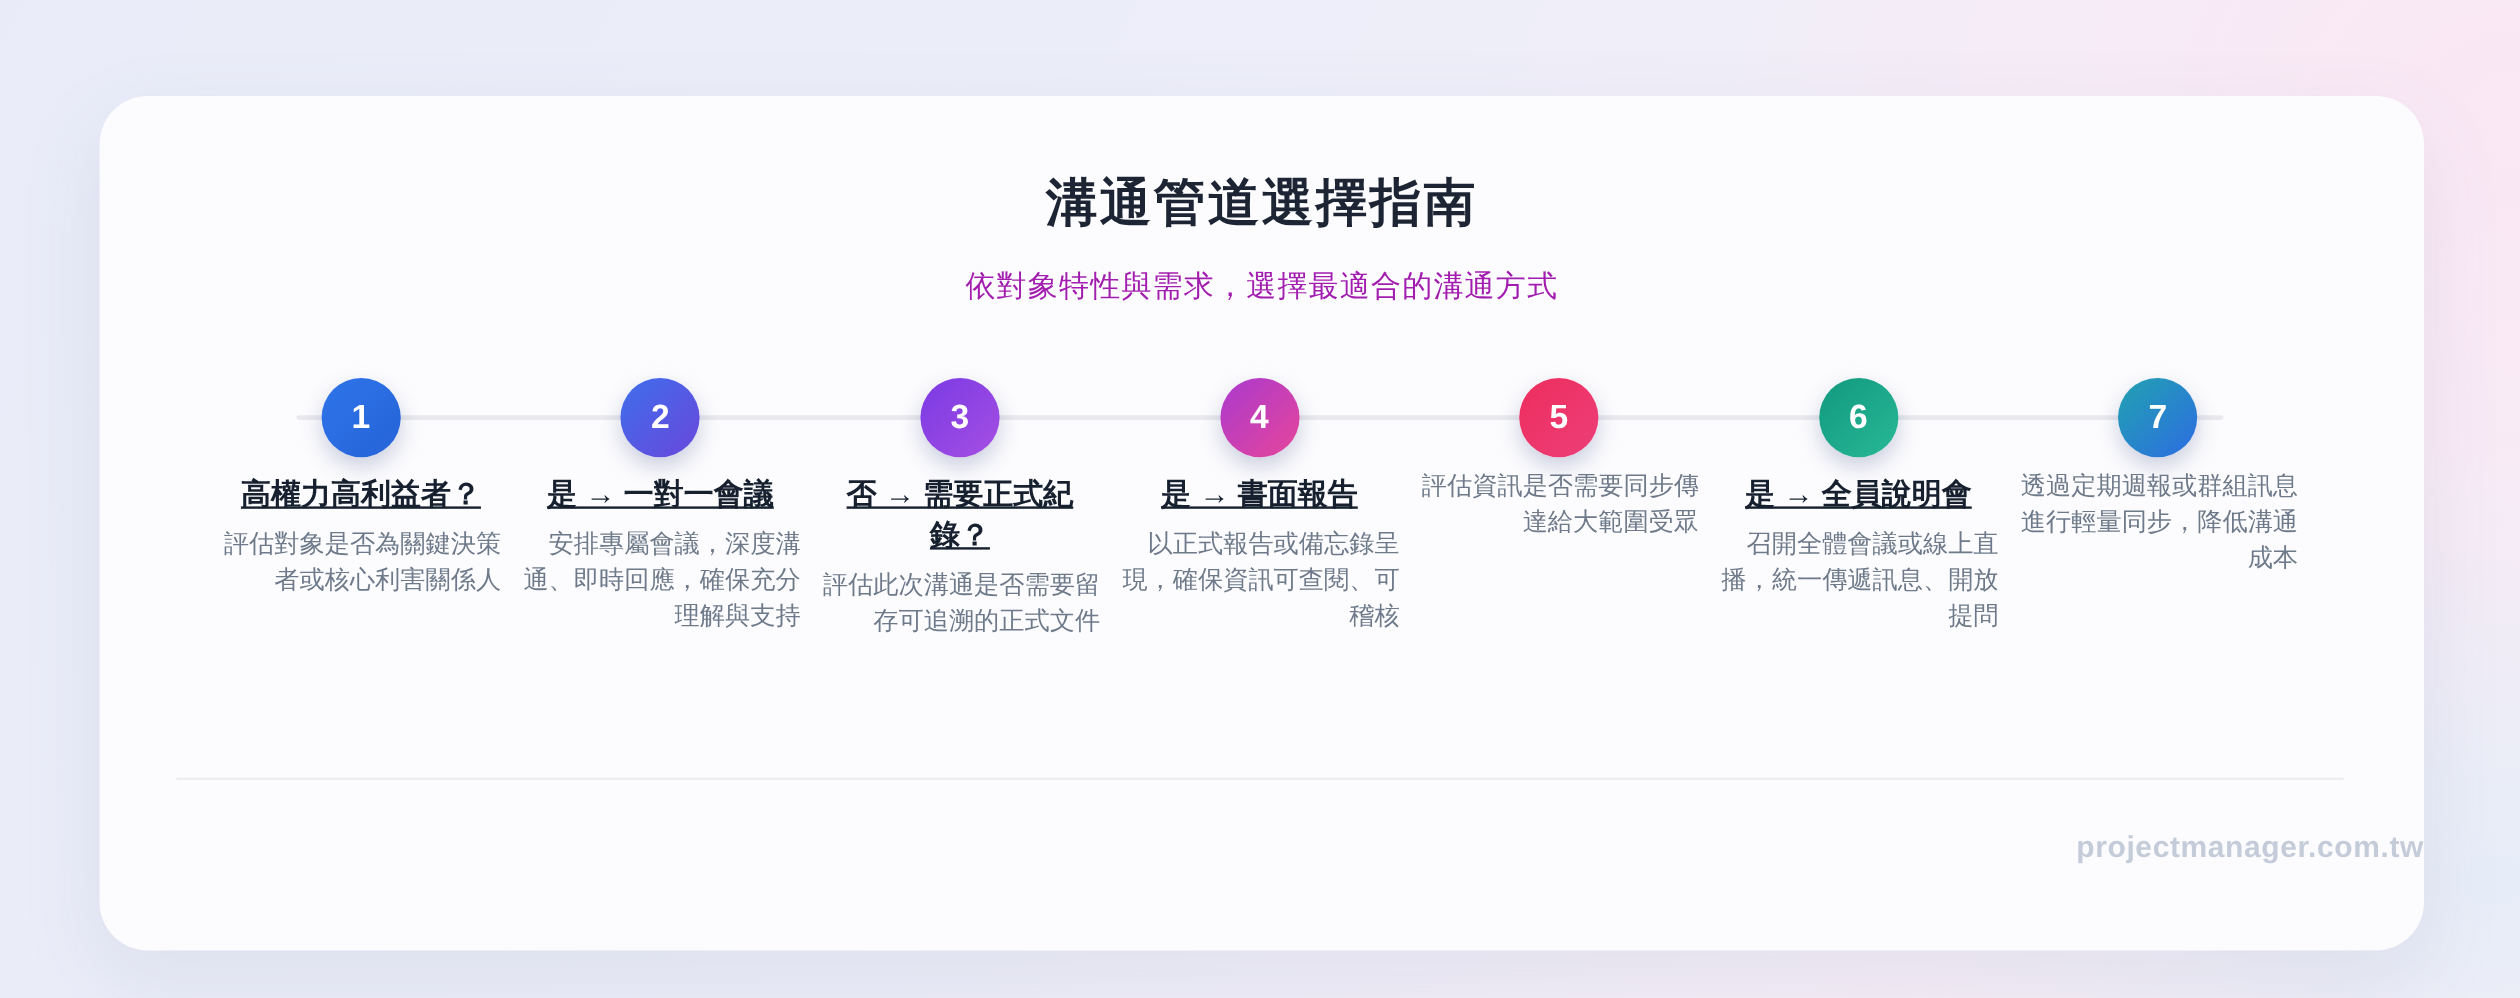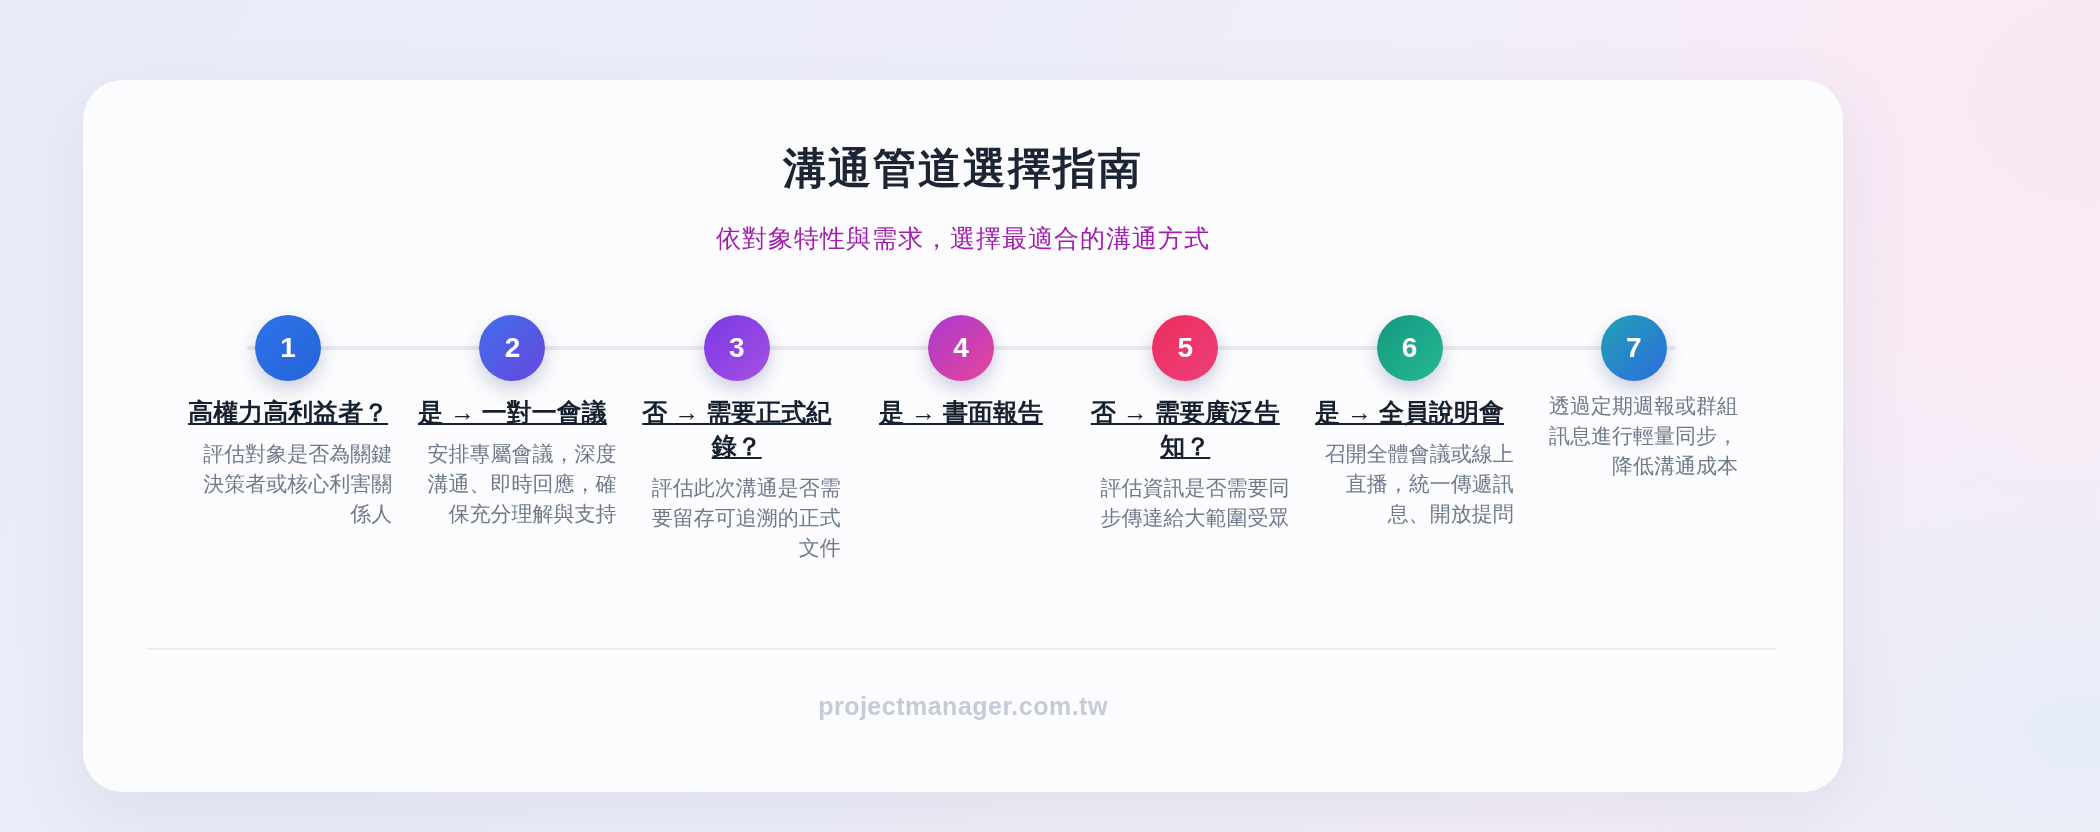--- a/index.html
+++ b/index.html
@@ -13,21 +13,21 @@
     width: 2100px;
     height: 832px;
     background:
       radial-gradient(900px 650px at 99% 88%, #e6edf8 0%, rgba(230,237,248,0) 55%),
       radial-gradient(1100px 900px at 100% 12%, #fae8f4 0%, rgba(250,232,244,0) 60%),
       linear-gradient(115deg, #e9ecf8 0%, #edeef9 45%, #f4eef8 75%, #f9edf6 100%);
   }
   .card {
     position: absolute;
     left: 83px; top: 80px;
-    width: 1760px; height: 712px;
+    width: 1937px; height: 712px;
     background: #fcfcfe;
     border-radius: 40px;
     box-shadow: 0 24px 70px rgba(90,100,140,0.10);
     text-align: center;
   }
   .title {
     padding-top: 60px;
     font-size: 43px;
     font-weight: 700;
     letter-spacing: 2px;
@@ -95,21 +95,21 @@
     top: 568px;
     left: 64px;
     right: 67px;
     height: 2px;
     background: #ebedf1;
   }
   .watermark {
     position: absolute;
     top: 612px;
     left: 0; right: 0;
-    text-align: center;
+    text-align: right;
     font-size: 25px;
     font-weight: 600;
     letter-spacing: 0.5px;
     color: #c5ccd9;
   }
 </style>
 </head>
 <body>
 
 <div class="stage">
@@ -136,25 +136,25 @@
 
         <div class="step">
           <div class="circle" style="background: linear-gradient(135deg, rgb(122, 58, 228), rgb(165, 79, 226));">3</div>
           <div class="step-title">否 → 需要正式紀錄？</div>
           <div class="step-desc">評估此次溝通是否需要留存可追溯的正式文件</div>
         </div>
 
         <div class="step">
           <div class="circle" style="background: linear-gradient(135deg, rgb(170, 58, 206), rgb(230, 69, 154));">4</div>
           <div class="step-title">是 → 書面報告</div>
+          <div class="step-desc">以正式報告或備忘錄呈現，確保資訊可查閱、可稽核</div>
         </div>
 
         <div class="step">
           <div class="circle" style="background: linear-gradient(135deg, rgb(238, 45, 93), rgb(236, 63, 121));">5</div>
-          <div class="step-title">否 → 需要廣泛告知？</div>
           <div class="step-desc">評估資訊是否需要同步傳達給大範圍受眾</div>
         </div>
 
         <div class="step">
           <div class="circle" style="background: linear-gradient(135deg, rgb(18, 153, 126), rgb(39, 184, 151));">6</div>
           <div class="step-title">是 → 全員說明會</div>
           <div class="step-desc">召開全體會議或線上直播，統一傳遞訊息、開放提問</div>
         </div>
 
         <div class="step">

